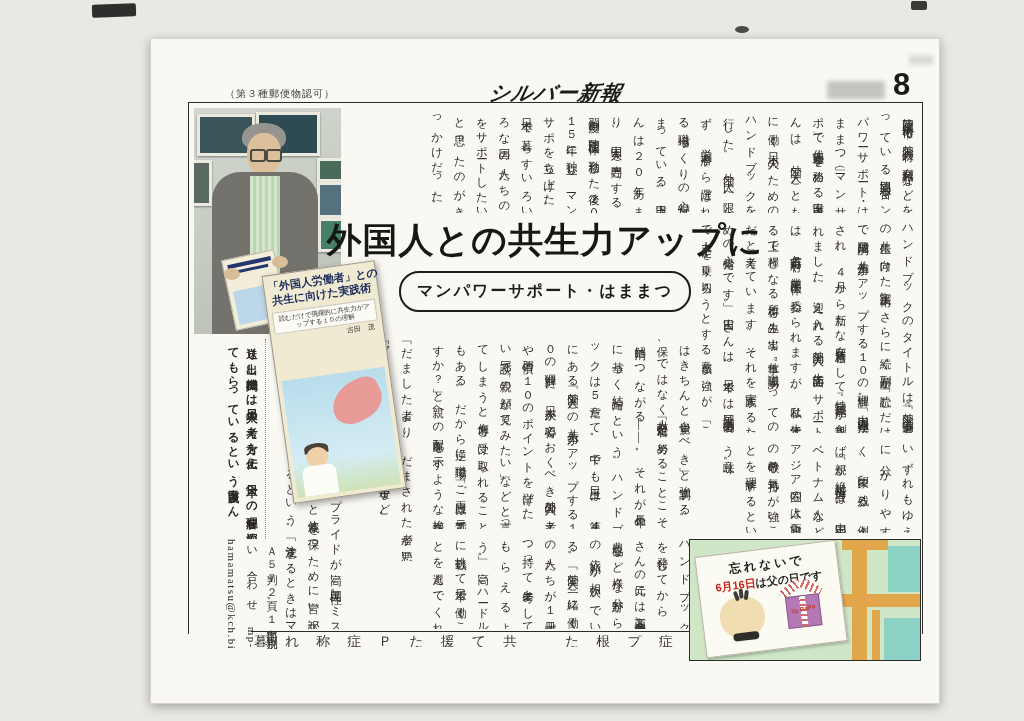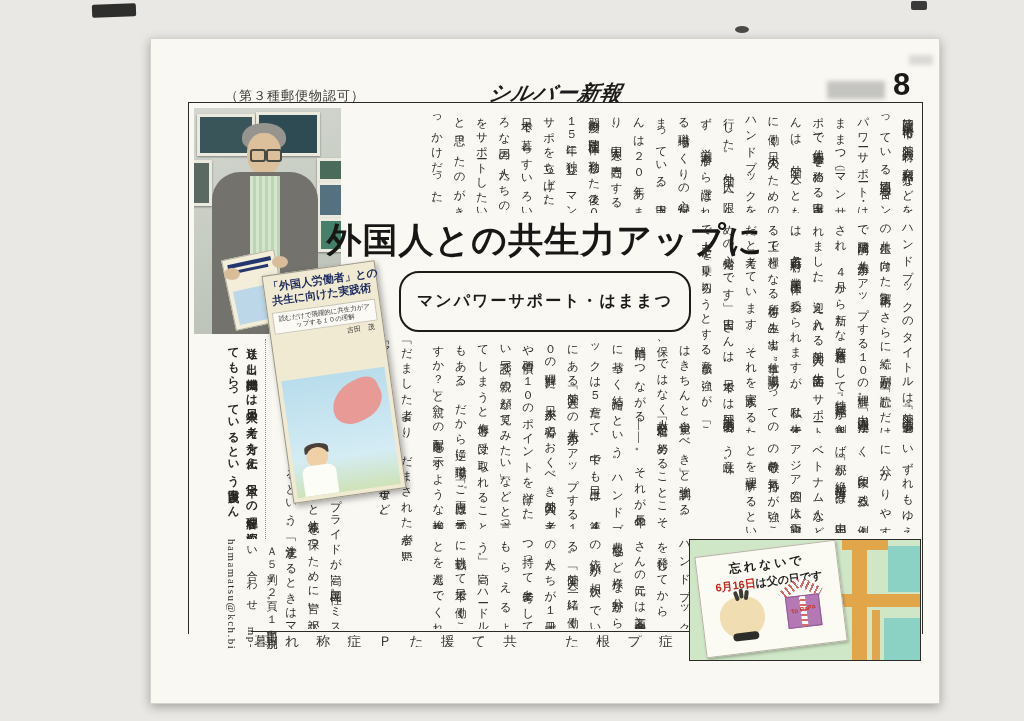--- a/index.html
+++ b/index.html
@@ -3,21 +3,21 @@
 <meta charset="utf-8">
 <style>
   html,body{margin:0;padding:0;width:1024px;height:721px;overflow:hidden;
     background:#e9e8e5;font-family:"Liberation Sans",sans-serif;}
   .abs{position:absolute;}
   #page{position:absolute;left:150px;top:38px;width:788px;height:664px;
     background:#faf8f3;box-shadow:0 3px 10px rgba(0,0,0,.3);border:1px solid #d6d3cb;}
   
   .speck{position:absolute;border-radius:2px;}
   
-  .permit{left:74px;top:48px;font-size:13px;color:#3a3a36;letter-spacing:1px;}
+  .permit{left:74px;top:48px;font-size:10px;color:#3a3a36;letter-spacing:1px;}
   .masthead{left:338px;top:40px;font-size:21px;font-weight:900;font-style:italic;
     transform:skewX(-12deg);letter-spacing:1px;color:#1c1c1a;}
   .dateline{left:466px;top:46px;font-size:13px;font-weight:bold;color:#252523;letter-spacing:1px;}
   .pagenum{left:742px;top:28px;font-size:31px;font-weight:900;color:#1a1a18;}
   .smudge{position:absolute;filter:blur(2px);opacity:.75;}
   
   #artbox{left:37px;top:63px;width:733px;height:531px;border:1px solid #2b2b28;border-bottom:none;}
   #artbottom{left:100px;top:592px;width:438px;border-top:1px solid #2b2b28;height:0;}
   
   .vtext{position:absolute;writing-mode:vertical-rl;text-orientation:mixed;
@@ -25,21 +25,21 @@
     letter-spacing:1.5px;color:#2e2c28;overflow:hidden;text-align:justify;}
   .caption{font-family:"Liberation Sans",sans-serif;font-weight:bold;font-size:11.5px;
     line-height:1.6;letter-spacing:1px;color:#2a2824;border-right:1px dotted #8a8a82;
     padding-right:4px;}
   .contact{font-size:11px;line-height:1.8;}
   
   #headline{left:235px;top:178px;width:318px;height:120px;display:flex;
     flex-direction:column;align-items:center;gap:2px;}
   .hl{font-family:Liberation Sans, sans-serif;font-weight:900;font-size:35px;
     letter-spacing:1px;color:#171715;white-space:nowrap;}
-  .pill{margin-top:5px;border:2px solid #1c1c1a;border-radius:20px;padding:18px 16px;
+  .pill{margin-top:5px;border:2px solid #1c1c1a;border-radius:20px;padding:8px 16px;
     font-size:16px;font-weight:bold;letter-spacing:2px;color:#1c1c1a;white-space:nowrap;}
   
   #photo{left:43px;top:69px;width:147px;height:226px;background:
     linear-gradient(160deg,#d3d7cf 0%,#c6cbc2 55%,#b9beb5 100%);overflow:hidden;}
   .frame{position:absolute;border:3px solid #eceade;box-shadow:0 1px 2px rgba(0,0,0,.4);}
   
   .hair{position:absolute;left:48px;top:15px;width:44px;height:28px;background:#96948e;
     border-radius:50% 50% 42% 42%;}
   .face{position:absolute;left:53px;top:25px;width:34px;height:42px;background:#dcc09c;
     border-radius:46%;}

